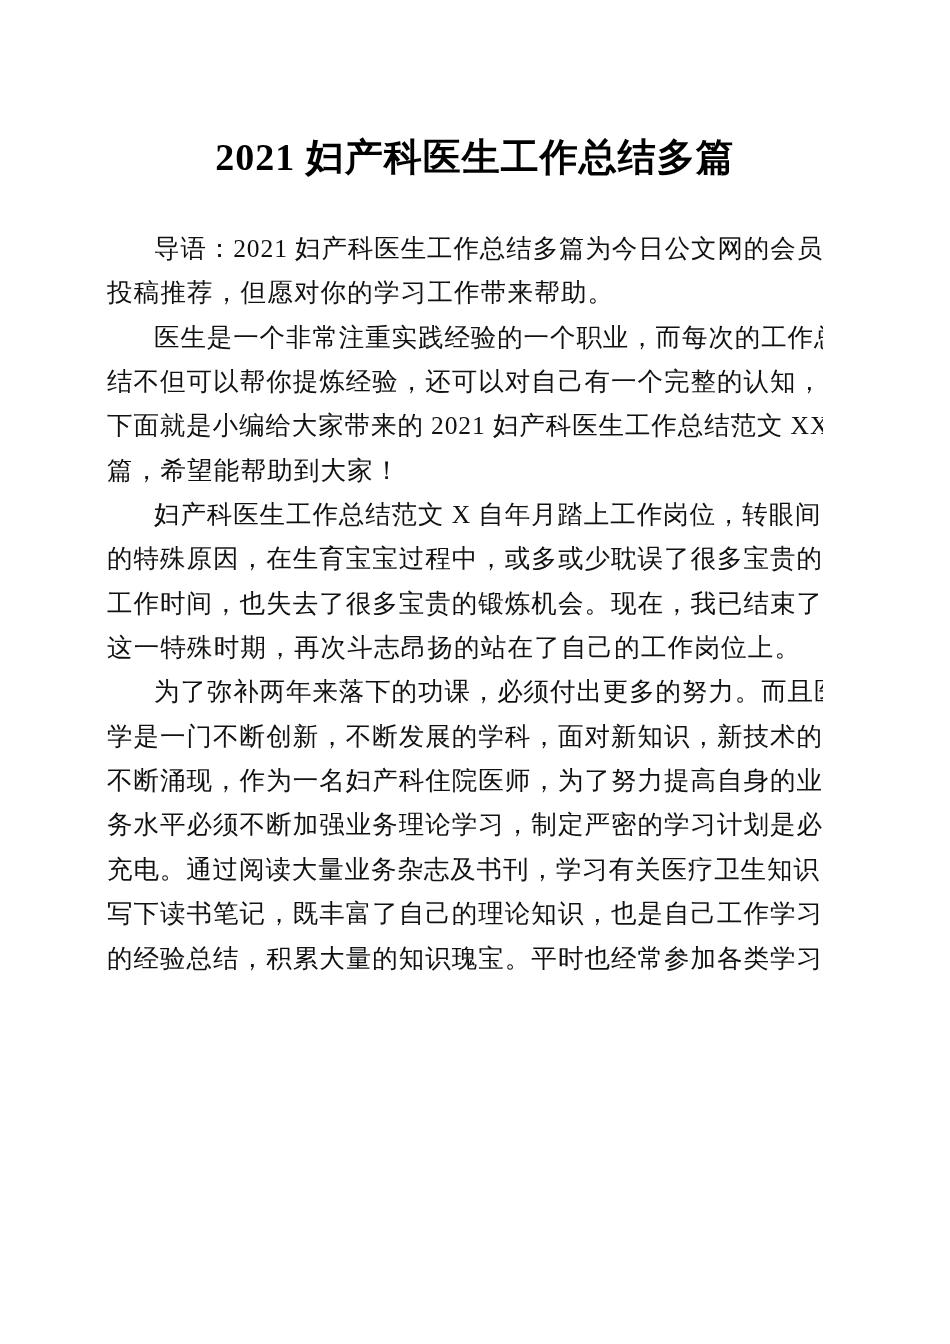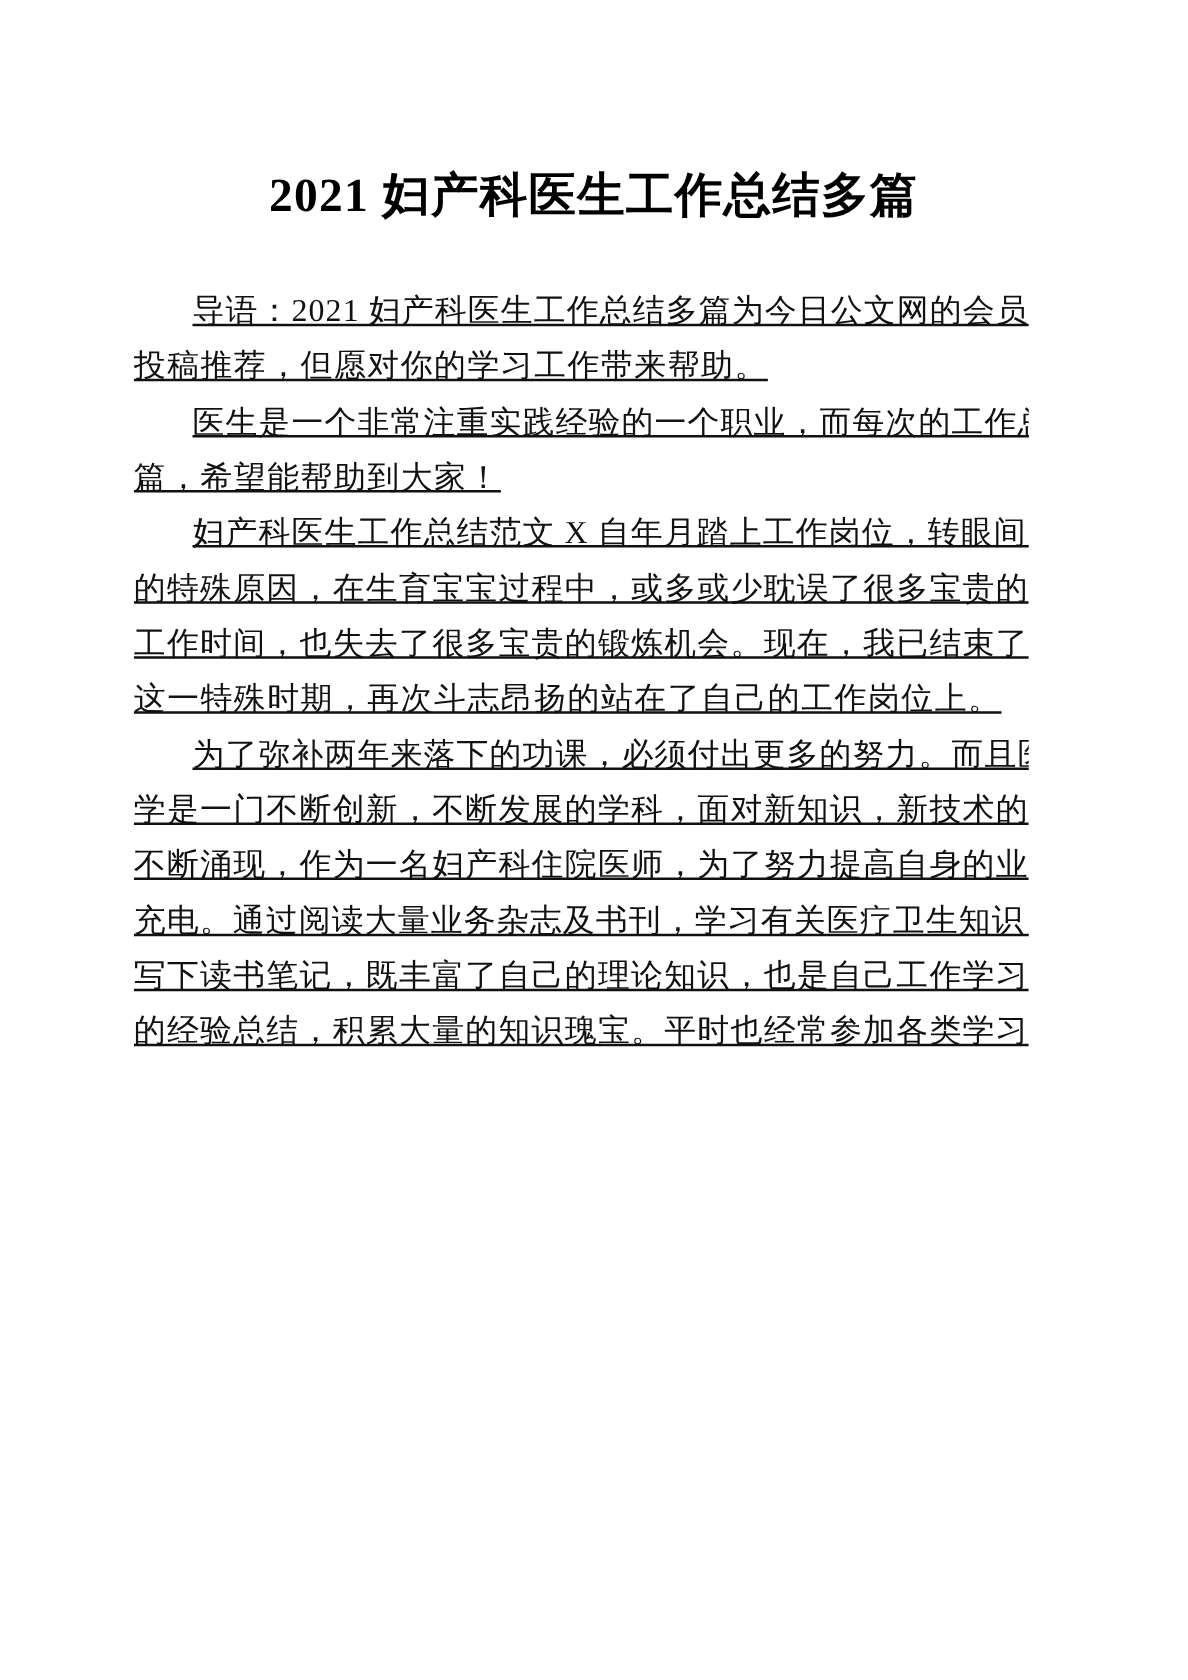--- a/index.html
+++ b/index.html
@@ -37,49 +37,51 @@
   .line {
     height: 44.35px;
     line-height: 44.35px;
     font-size: 25.5px;
     color: #111111;
     text-align: justify;
     text-align-last: justify;
     overflow: hidden;
     white-space: nowrap;
     letter-spacing: 0.9px;
-    text-decoration: underline;
   }
   .line.indent { text-indent: 47px; }
   .line.end {
     text-align-last: left;
     letter-spacing: 1.2px;
   }
 </style>
 </head>
 <body>
 
 <div class="page">
 
   <h1 class="doc-title">2021 妇产科医生工作总结多篇</h1>
 
   <div class="text-block">
 
     <div class="line indent">导语：2021 妇产科医生工作总结多篇为今日公文网的会员</div>
     <div class="line end">投稿推荐，但愿对你的学习工作带来帮助。</div>
 
     <div class="line indent">医生是一个非常注重实践经验的一个职业，而每次的工作总</div>
+    <div class="line">结不但可以帮你提炼经验，还可以对自己有一个完整的认知，</div>
+    <div class="line">下面就是小编给大家带来的 2021 妇产科医生工作总结范文 XX</div>
     <div class="line end">篇，希望能帮助到大家！</div>
 
     <div class="line indent">妇产科医生工作总结范文 X 自年月踏上工作岗位，转眼间，</div>
     <div class="line">的特殊原因，在生育宝宝过程中，或多或少耽误了很多宝贵的</div>
     <div class="line">工作时间，也失去了很多宝贵的锻炼机会。现在，我已结束了</div>
     <div class="line end">这一特殊时期，再次斗志昂扬的站在了自己的工作岗位上。</div>
 
     <div class="line indent">为了弥补两年来落下的功课，必须付出更多的努力。而且医</div>
     <div class="line">学是一门不断创新，不断发展的学科，面对新知识，新技术的</div>
     <div class="line">不断涌现，作为一名妇产科住院医师，为了努力提高自身的业</div>
+    <div class="line">务水平必须不断加强业务理论学习，制定严密的学习计划是必</div>
     <div class="line">充电。通过阅读大量业务杂志及书刊，学习有关医疗卫生知识，</div>
     <div class="line">写下读书笔记，既丰富了自己的理论知识，也是自己工作学习</div>
     <div class="line">的经验总结，积累大量的知识瑰宝。平时也经常参加各类学习</div>
 
   </div>
 </div>
 
 </body></html>

